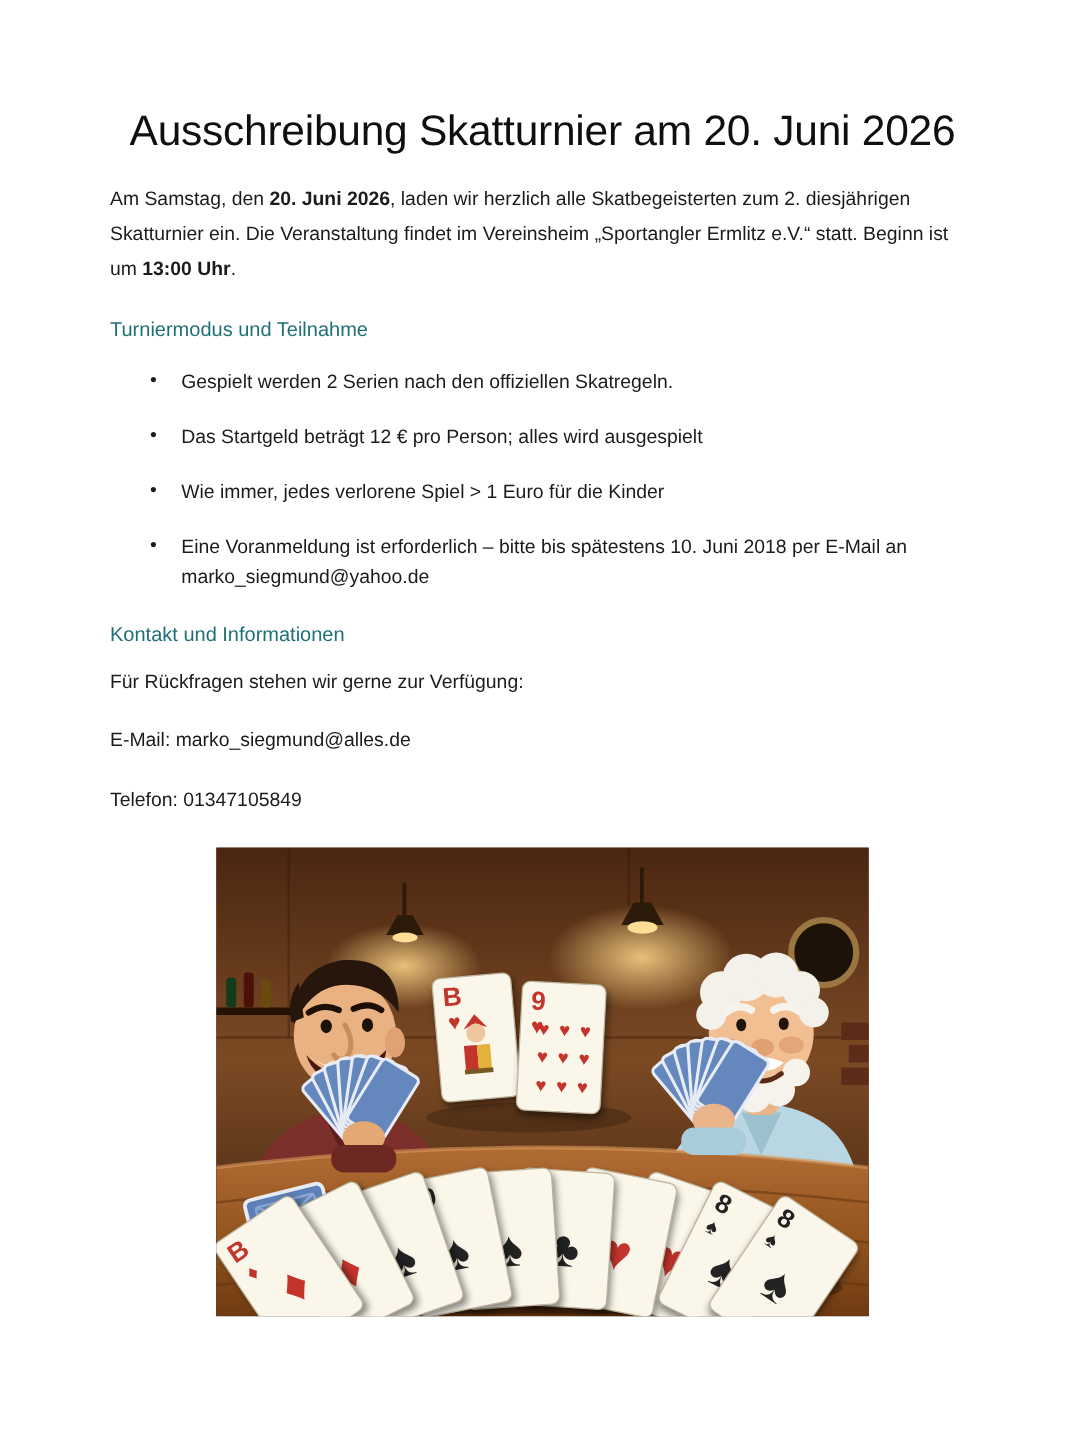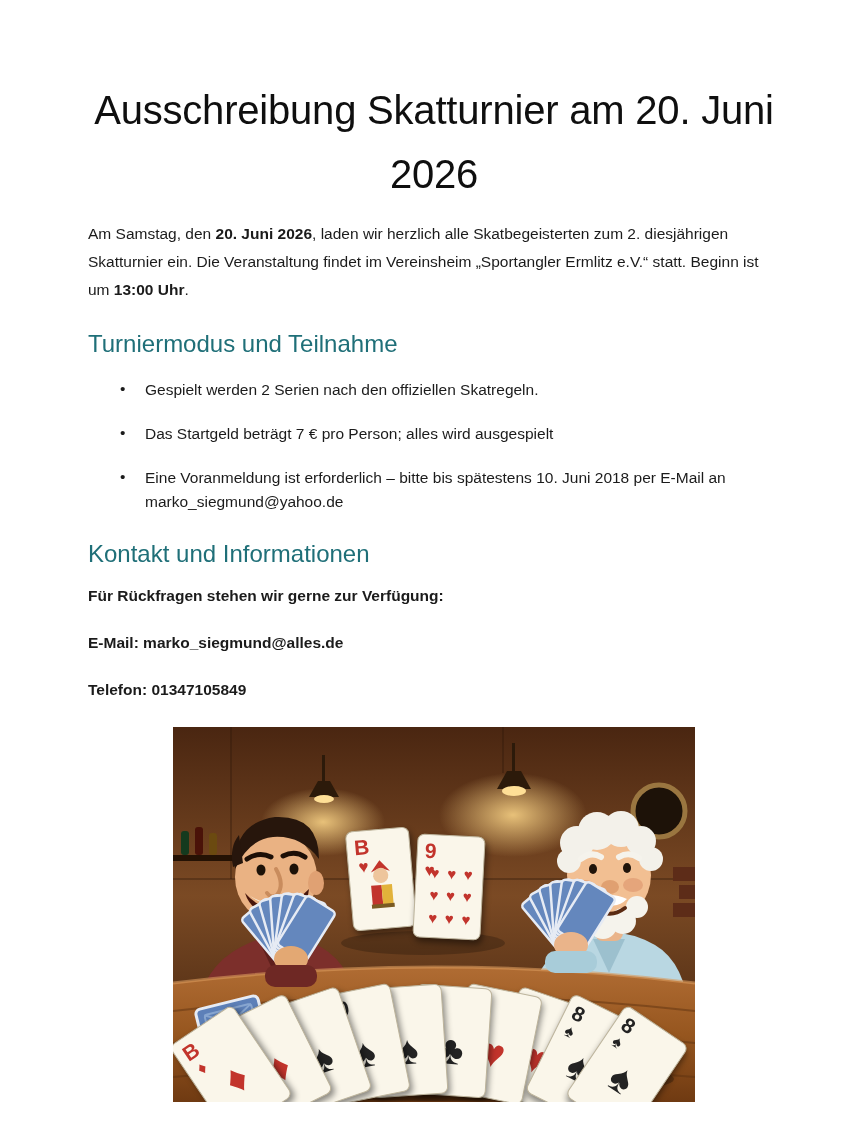--- a/index.html
+++ b/index.html
@@ -1,25 +1,25 @@
 <!DOCTYPE html>
 <html><head>
 <meta charset="utf-8">
 <style>
   *{box-sizing:border-box;}
   html,body{margin:0;padding:0;background:#ffffff;}
   body{font-family:"Liberation Sans",sans-serif;color:#1b1b1b;}
   .page{width:866px;min-height:1143px;margin:0 auto;padding:78px 86px 30px 88px;background:#ffffff;}
-  .title{font-size:40px;font-weight:400;color:#0f0f0f;text-align:center;line-height:1.6;margin:0 0 14px;letter-spacing:-0.2px;}
+  .title{font-size:34px;font-weight:400;color:#0f0f0f;text-align:center;line-height:1.6;margin:0 0 14px;letter-spacing:-0.2px;}
   .intro{font-size:15.5px;line-height:1.8;margin:0 0 10px;}
-  .section-heading{font-size:24px;font-weight:500;color:#1f6f78;margin:26px 0 16px;}
+  .section-heading{font-size:16px;font-weight:500;color:#1f6f78;margin:26px 0 16px;}
   .rules{list-style:none;margin:0 0 4px;padding:0 0 0 30px;font-size:15.5px;}
   .rules li{position:relative;padding-left:27px;margin-bottom:17px;line-height:1.55;margin-top:20px;}
   .rules li::before{content:"\2022";position:absolute;left:2px;top:-1px;}
-  .contact-line{font-size:15.5px;line-height:1.5;margin:0 0 24px;font-weight:bold;}
+  .contact-line{font-size:15.5px;line-height:1.5;margin:0 0 24px;}
   .illustration{position:relative;width:522px;height:375px;margin:26px auto 0;overflow:hidden;background:#4a2611;}
   .scene{position:absolute;left:0;top:0;display:block;}
   .card-layer{position:absolute;left:0;top:0;right:0;bottom:0;}
   .card{position:absolute;background:#faf6ea;border:1px solid #bdb49c;border-radius:7px;box-shadow:2px 4px 6px rgba(0,0,0,.45);}
   .corner{position:absolute;top:5px;left:7px;display:flex;flex-direction:column;align-items:center;line-height:1;}
   .corner .rank{font-size:21px;font-weight:700;}
   .corner .suit{font-size:17px;margin-top:1px;}
   .center-suit{position:absolute;left:50%;top:58%;transform:translate(-50%,-50%);font-size:40px;line-height:1;}
   .pips{position:absolute;left:10px;right:6px;top:26px;bottom:8px;display:grid;grid-template-columns:repeat(3,1fr);place-items:center;font-size:15px;line-height:1;}
   .jack-art{position:absolute;left:50%;top:55%;transform:translate(-50%,-50%);width:38px;height:56px;}
@@ -30,21 +30,22 @@
 <div class="page">
 
   <h1 class="title">Ausschreibung Skatturnier am 20. Juni 2026</h1>
 
   <p class="intro"><span>Am Samstag, den </span><b>20. Juni 2026</b><span>, laden wir herzlich alle Skatbegeisterten zum 2. diesjährigen Skatturnier ein. Die Veranstaltung findet im Vereinsheim „Sportangler Ermlitz e.V.“ statt. Beginn ist um </span><b>13:00 Uhr</b><span>.</span></p>
 
   <h2 class="section-heading">Turniermodus und Teilnahme</h2>
 
   <ul class="rules">
       <li>Gespielt werden 2 Serien nach den offiziellen Skatregeln.</li>
-      <li>Das Startgeld beträgt 7 € pro Person; alles wird ausgespielt</li>
+      <li>Das Startgeld beträgt 12 € pro Person; alles wird ausgespielt</li>
+      <li>Wie immer, jedes verlorene Spiel &gt; 1 Euro für die Kinder</li>
       <li>Eine Voranmeldung ist erforderlich – bitte bis spätestens 10. Juni 2018 per E-Mail an marko_siegmund@yahoo.de</li>
     </ul>
 
   <h2 class="section-heading">Kontakt und Informationen</h2>
 
   <p class="contact-line">Für Rückfragen stehen wir gerne zur Verfügung:</p>
   <p class="contact-line">E-Mail: marko_siegmund@alles.de</p>
   <p class="contact-line">Telefon: 01347105849</p>
 
   <div class="illustration">

